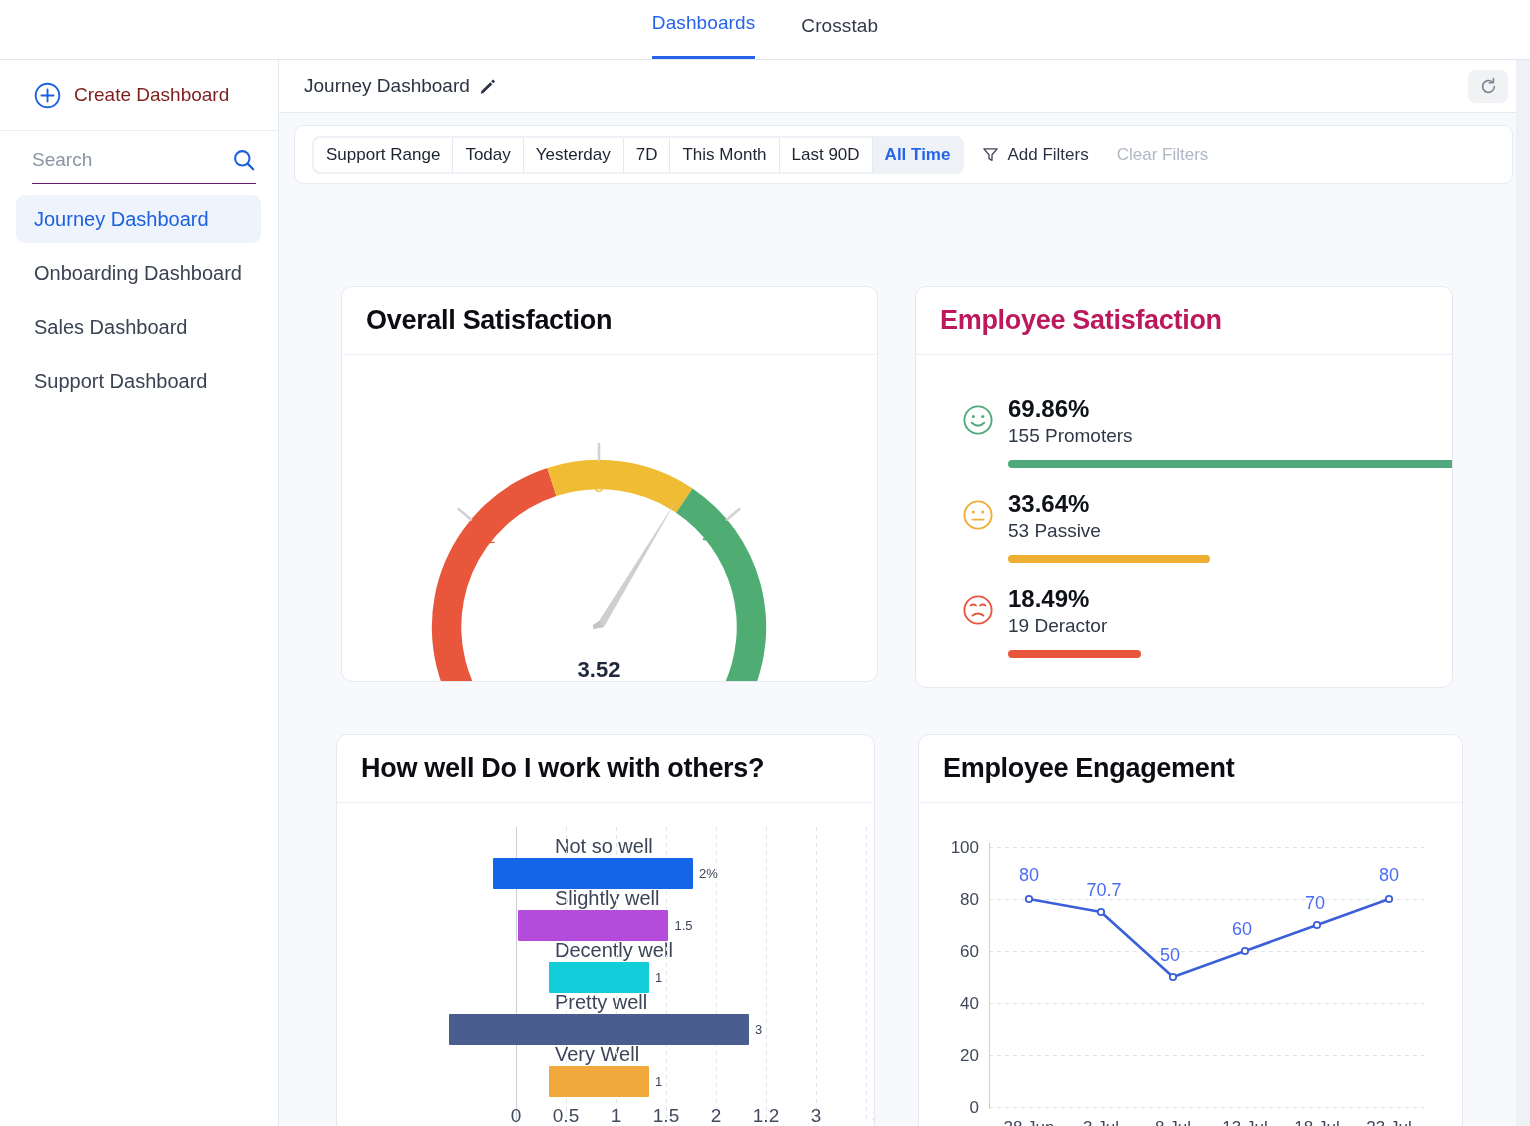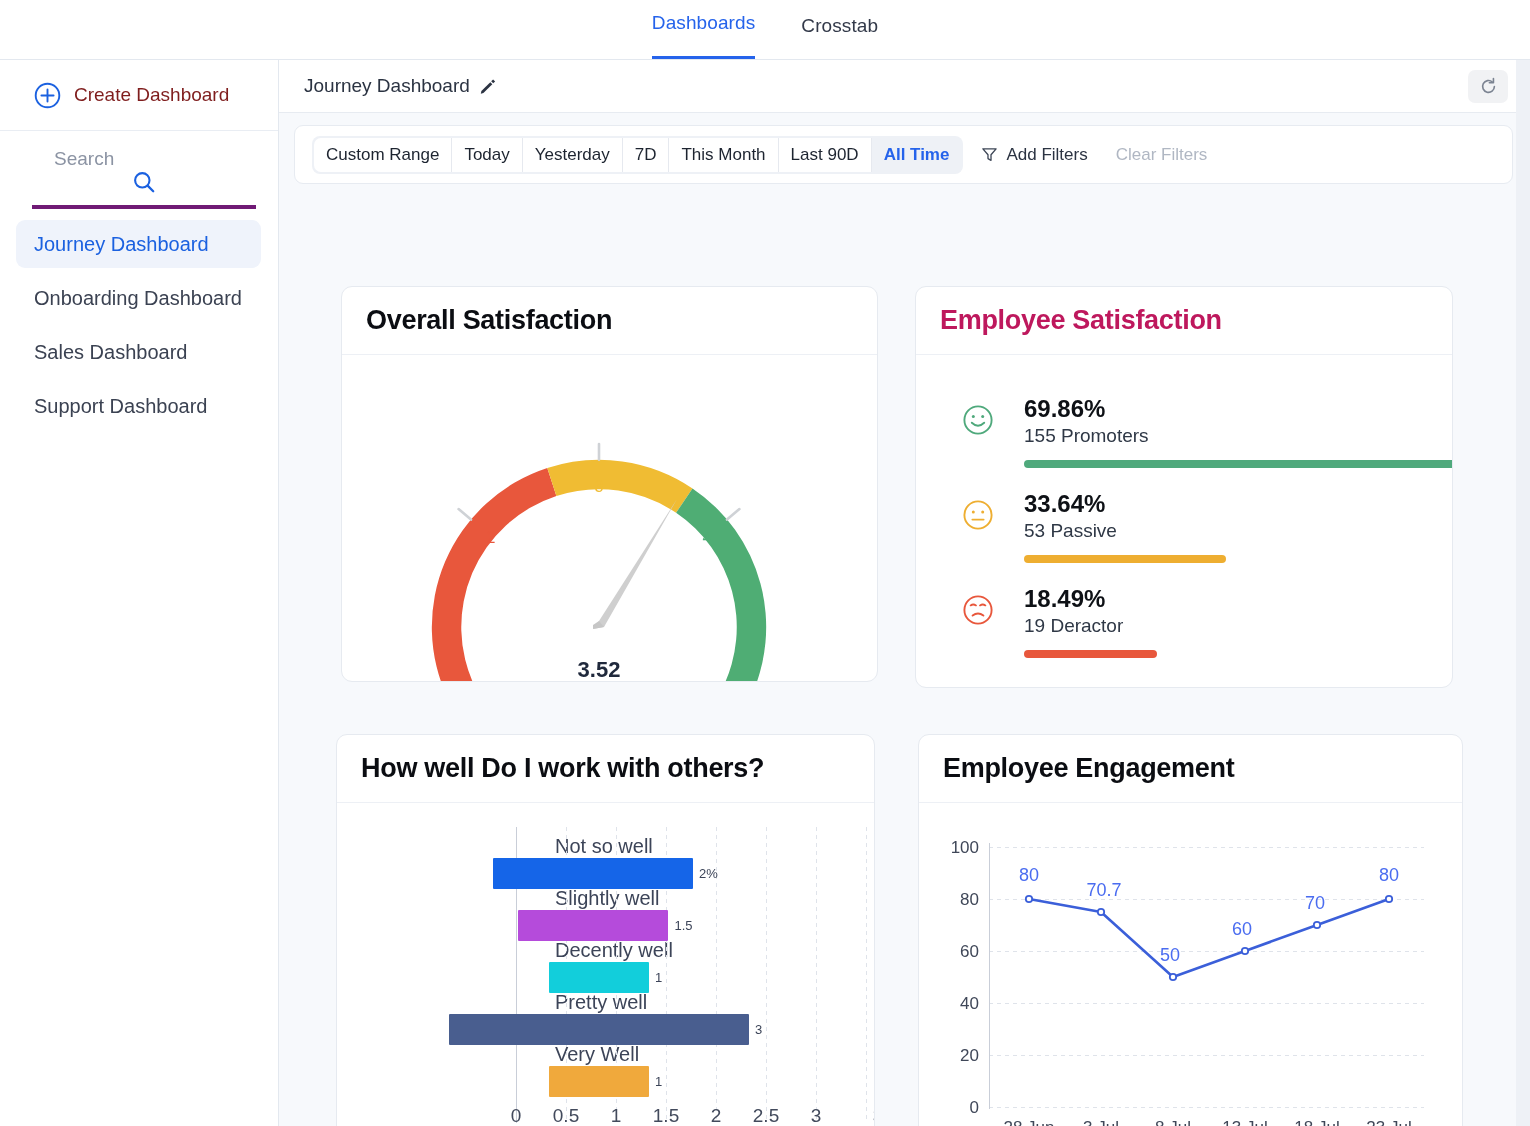--- a/index.html
+++ b/index.html
@@ -32,21 +32,21 @@
   .create-dash {
     height: 71px; display: flex; align-items: center; gap: 13px;
     padding-left: 34px; border-bottom: 1px solid #e9edf3; cursor: pointer;
   }
   .create-dash .label { color: #7f1d1d; font-size: 19px; font-weight: normal; }
   .plus-icon { width: 27px; height: 27px; flex: 0 0 auto; }
 
   .search-wrap {
     margin: 17px 22px 0 32px;
     display: flex; align-items: center; justify-content: space-between;
-    border-bottom: 4px solid #701a75; padding-bottom: 11px; flex-direction: column;
+    border-bottom: 1px solid #701a75; padding-bottom: 11px;
   }
   .search-input {
     border: none; outline: none; font-size: 19px; color: #7c8597;
     font-family: "Liberation Sans", sans-serif; width: 180px; background: transparent;
   }
   .search-input::placeholder { color: #8b93a3; }
   .search-icon { width: 24px; height: 24px; cursor: pointer; }
 
   .dash-list { margin-top: 11px; padding: 0 17px 0 16px; }
   .dash-item {
@@ -114,21 +114,21 @@
   #card-gauge { left: 62px; top: 62px; width: 537px; height: 396px; }
   
   #card-emp-sat { left: 636px; top: 62px; width: 538px; height: 402px; }
   
   #card-bars { left: 57px; top: 510px; width: 539px; height: 405px; }
   
   #card-line { left: 639px; top: 510px; width: 545px; height: 405px; }
 
   
   .sat-rows { padding: 40px 0 0 46px; }
-  .sat-row { display: flex; align-items: flex-start; gap: 30px; margin-bottom: 22px; }
+  .sat-row { display: flex; align-items: flex-start; gap: 14px; margin-bottom: 22px; }
   .sat-emoji { width: 32px; height: 32px; flex: 0 0 auto; margin-top: 9px; }
   .sat-text { flex: 1; }
   .sat-pct { font-size: 24px; font-weight: bold; color: #0e1116; line-height: 1.18; }
   .sat-count { font-size: 19px; color: #2f3846; line-height: 1.35; }
   .sat-bar-track { height: 8px; margin-top: 11px; width: 466px; }
   .sat-bar { height: 8px; border-radius: 5px; }
 
   
   .barchart { position: relative; padding: 22px 0 0 0; height: 330px; }
   .bar-row { display: flex; align-items: center; height: 52px; flex-direction: column; }
@@ -215,21 +215,21 @@
           <svg width="19" height="19" viewBox="0 0 20 20">
             <path d="M16.2 10 A6.2 6.2 0 1 1 14.1 5.3" fill="none" stroke="#7b8391" stroke-width="1.7" stroke-linecap="round"></path>
             <path d="M15.2 1.6 L15.2 6.0 L10.9 6.0" fill="none" stroke="#7b8391" stroke-width="1.7" stroke-linecap="round" stroke-linejoin="round"></path>
           </svg>
         </span>
       </div>
     </div>
 
     <div class="filter-panel">
       <div class="seg-group">
-        <div class="seg">Custom Range</div>
+        <div class="seg">Support Range</div>
         <div class="seg">Today</div>
         <div class="seg">Yesterday</div>
         <div class="seg">7D</div>
         <div class="seg">This Month</div>
         <div class="seg">Last 90D</div>
         <div class="seg active">All Time</div>
       </div>
       <div class="filter-action">
         <span class="funnel-icon">
           <svg width="17" height="17" viewBox="0 0 18 18">
@@ -418,21 +418,21 @@
                 <span class="bar-val">1</span>
               </div>
             </div>
 
             <div class="bar-axis">
               <span class="bar-tick" style="left:0px;">0</span>
               <span class="bar-tick" style="left:50px;">0.5</span>
               <span class="bar-tick" style="left:100px;">1</span>
               <span class="bar-tick" style="left:150px;">1.5</span>
               <span class="bar-tick" style="left:200px;">2</span>
-              <span class="bar-tick" style="left:250px;">2.5</span>
+              <span class="bar-tick" style="left:250px;">1.2</span>
               <span class="bar-tick" style="left:300px;">3</span>
               <span class="bar-tick" style="left:370px;">3.5</span>
             </div>
 
           </div>
         </div>
       </div>
 
       <div class="card" id="card-line">
         <div class="card-head">

